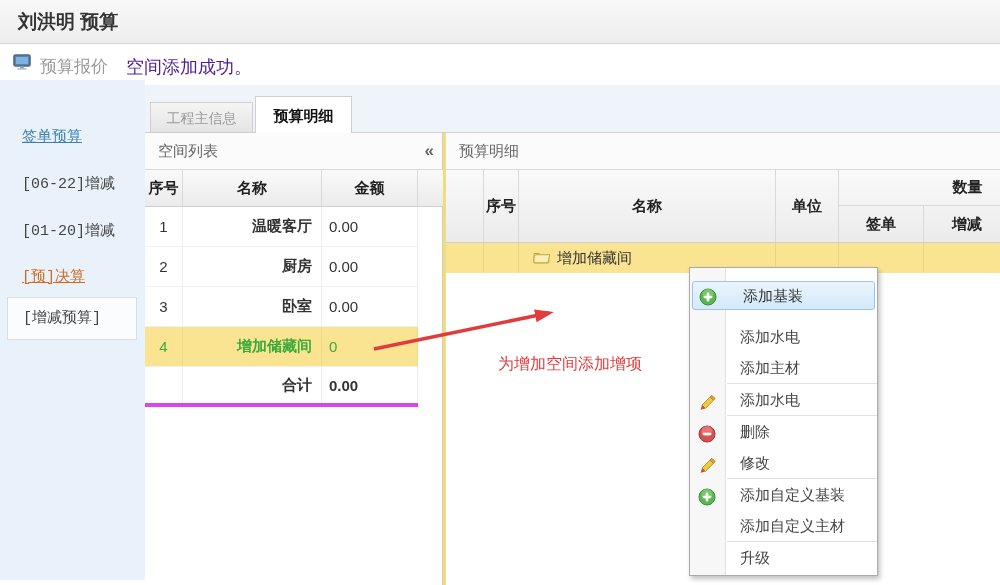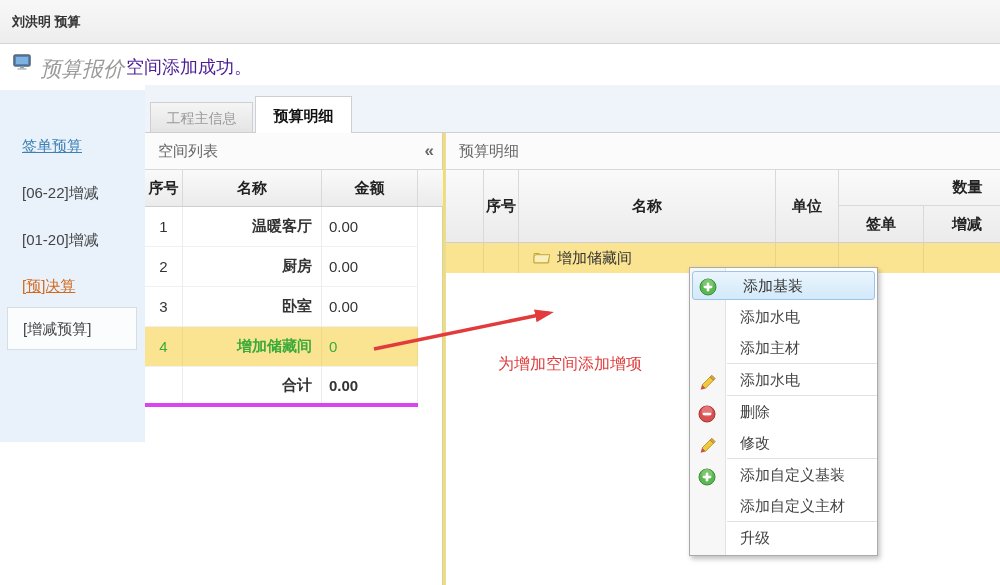--- a/index.html
+++ b/index.html
@@ -3,31 +3,31 @@
 <meta charset="utf-8">
 <style>
   * { margin:0; padding:0; box-sizing:border-box; }
   html,body { width:1000px; height:585px; overflow:hidden; }
   body { font-family:"Liberation Sans","DejaVu Sans",sans-serif; background:#fff; position:relative; }
   .stage { position:absolute; left:0; top:0; width:1000px; height:585px; overflow:hidden; }
 
   
   .titlebar { position:absolute; left:0; top:0; width:1000px; height:44px;
     background:linear-gradient(#f8f8f8,#ededed); border-bottom:1px solid #d4d4d4;
-    line-height:43px; padding-left:12px; font-size:13px; font-weight:bold; color:#333; }
+    line-height:43px; padding-left:18px; font-size:19px; font-weight:bold; color:#333; }
 
   
   .toolbar { position:absolute; left:0; top:44px; width:1000px; height:41px; background:#fff; }
   .toolbar .monitor { position:absolute; left:13px; top:10px; }
-  .toolbar .module { position:absolute; left:40px; top:11px; font-size:21px; color:#9a9a9a;font-style:italic; }
+  .toolbar .module { position:absolute; left:40px; top:11px; font-size:17px; color:#9a9a9a; }
   .toolbar .status { position:absolute; left:126px; top:11px; font-size:18px; color:#4c1d95; }
   .blue-line { position:absolute; left:0; top:81px; width:580px; height:3px; background:#4a94c8; }
 
   
-  .sidebar { position:absolute; left:0; top:90px; width:145px; height:352px; background:#e9f2fa; }
+  .sidebar { position:absolute; left:0; top:80px; width:145px; height:500px; background:#e9f2fa;font-family:Liberation Mono, monospace; }
   .side-item { position:absolute; left:22px; font-size:15px; white-space:nowrap; cursor:pointer; }
   .side-item.blue { color:#3d7fb5; text-decoration:underline; }
   .side-item.plain { color:#444; }
   .side-item.orange { color:#d2691e; text-decoration:underline; }
   .side-box { position:absolute; left:7px; top:217px; width:130px; height:43px;
     background:#fbfcfd; border:1px solid #d8dde1; line-height:41px; padding-left:15px;
     font-size:15px; color:#444; cursor:pointer; }
 
   
   .main { position:absolute; left:145px; top:85px; width:855px; height:500px; background:#fde047; }
@@ -90,21 +90,21 @@
   .r-name .folder { margin-right:7px; flex:0 0 auto; }
 
   
   .menu { position:absolute; left:689px; top:267px; width:189px; background:#fff;
     border:1px solid #aaa; box-shadow:2px 3px 5px rgba(0,0,0,0.25); z-index:10; padding:2px 0; }
   .menu .gutter { position:absolute; left:0; top:0; bottom:0; width:35px; background:#f7f7f7; }
   .menu .gutter-line { position:absolute; left:35px; top:0; bottom:0; width:1px; background:#e2e2e2; }
   .mi { position:relative; height:31px; line-height:31px; font-size:15px; color:#444;
     padding-left:50px; cursor:pointer; white-space:nowrap; }
   .mi .ic { position:absolute; left:8px; top:6px; }
-  .mi.selected { height:29px; line-height:27px; margin:1px 2px; border:1px solid #9cc5e6;
+  .mi.selected { height:29px; line-height:27px; margin:11px 2px; border:1px solid #9cc5e6;
     border-radius:3px; background:linear-gradient(#eaf5fd,#d3e9fa); color:#333; }
   .mi.selected .ic { left:6px; top:5px; }
   .msep { height:1px; background:#e2e2e2; margin-left:37px; }
 
   
   .note { position:absolute; left:498px; top:354px; font-size:16px; color:#e03c3c; z-index:5; }
   .arrow { position:absolute; left:368px; top:301px; z-index:5; }
 </style>
 </head>
 <body>

